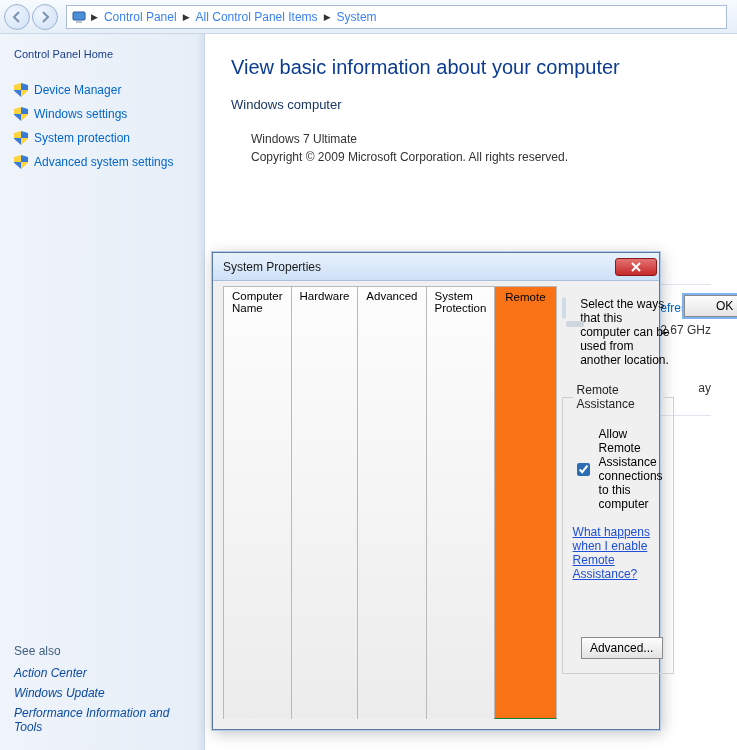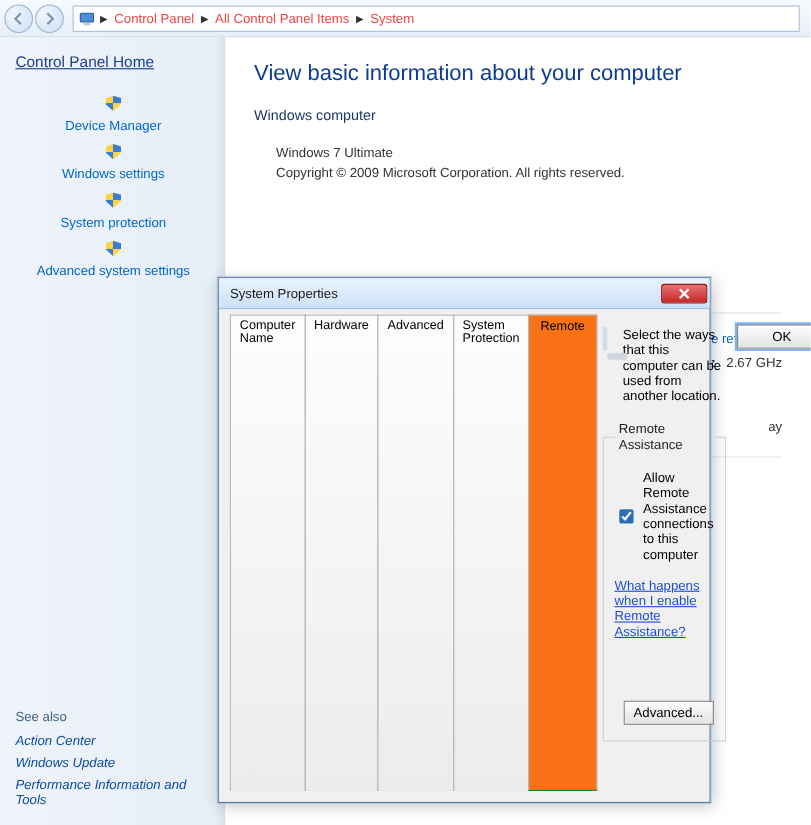--- a/index.html
+++ b/index.html
@@ -37,34 +37,34 @@
     height:24px;
     margin: 0 6px;
     border:1px solid #a9bcd6;
     background:#fff;
     display:flex;
     align-items:center;
     padding:0 4px;
     gap:2px;
   }
   .bc-icon { width:16px; height:16px; display:flex; align-items:center; justify-content:center; }
-  .bc-item { color:#ef4444; padding:0 2px;}
+  .bc-item { color:#3b82f6; padding:0 2px;}
   .bc-drop { color:#333; padding:0 2px; font-size:9px;}
 
   .body { display:flex; height: calc(750px - 34px); }
   .sidebar {
     width: 205px;
     background: linear-gradient(to right,#f0f4fb,#e6eef7 96%, #d7e2ef);
     border-right:1px solid #c9d6e6;
     padding: 14px 12px 10px 14px;
     display:flex; flex-direction:column;
     color:#003399;
   }
-  .cp-home { color:#1a3e8c; font-size:14px; margin-bottom:18px;text-decoration:underline; }
-  .side-link { display:flex; align-items:center; gap:6px; color:#0066cc; margin:5px 0; cursor:pointer;flex-direction:column;}
+  .cp-home { color:#1a3e8c; font-size:11px; margin-bottom:18px; }
+  .side-link { display:flex; align-items:flex-end; gap:6px; color:#0066cc; margin:5px 0; cursor:pointer;}
   .shield {
     width:14px; height:14px;
     background: conic-gradient(#3a7bd5 0 25%, #ffd23f 0 50%, #3a7bd5 0 75%, #ffd23f 0 100%);
     clip-path: polygon(50% 0,100% 15%,100% 55%,50% 100%,0 55%,0 15%);
   }
   .see-also {
     margin-top:auto;
     color:#555;
   }
   .see-also .hdr{ color:#406080; margin-bottom:8px;}
@@ -85,21 +85,21 @@
   .section-label { color:#1a3666; font-size:13px; }
   .indent { padding-left:20px; margin-top:20px; }
   .line { color:#333; margin:4px 0; }
   .mainhr{ border:none; border-top:1px solid #e0e6ef; margin:16px 0;}
   .frag { color:#0066cc; }
   .frag2 { color:#333; white-space:pre; }
 
   
   .dialog {
     position:absolute;
-    left:198px; top:252px;
+    left:212px; top:252px;
     width:448px; height:478px;
     background:#f0f0f0;
     border:1px solid #5a7aa5;
     box-shadow: 0 0 0 1px #b7cae3, 2px 3px 14px rgba(0,0,0,.25);
   }
   .titlebar{
     height:28px;
     background:linear-gradient(#e9f2fd,#cde1f7);
     display:flex; align-items:center; justify-content:space-between;
     padding:0 2px 0 10px;

